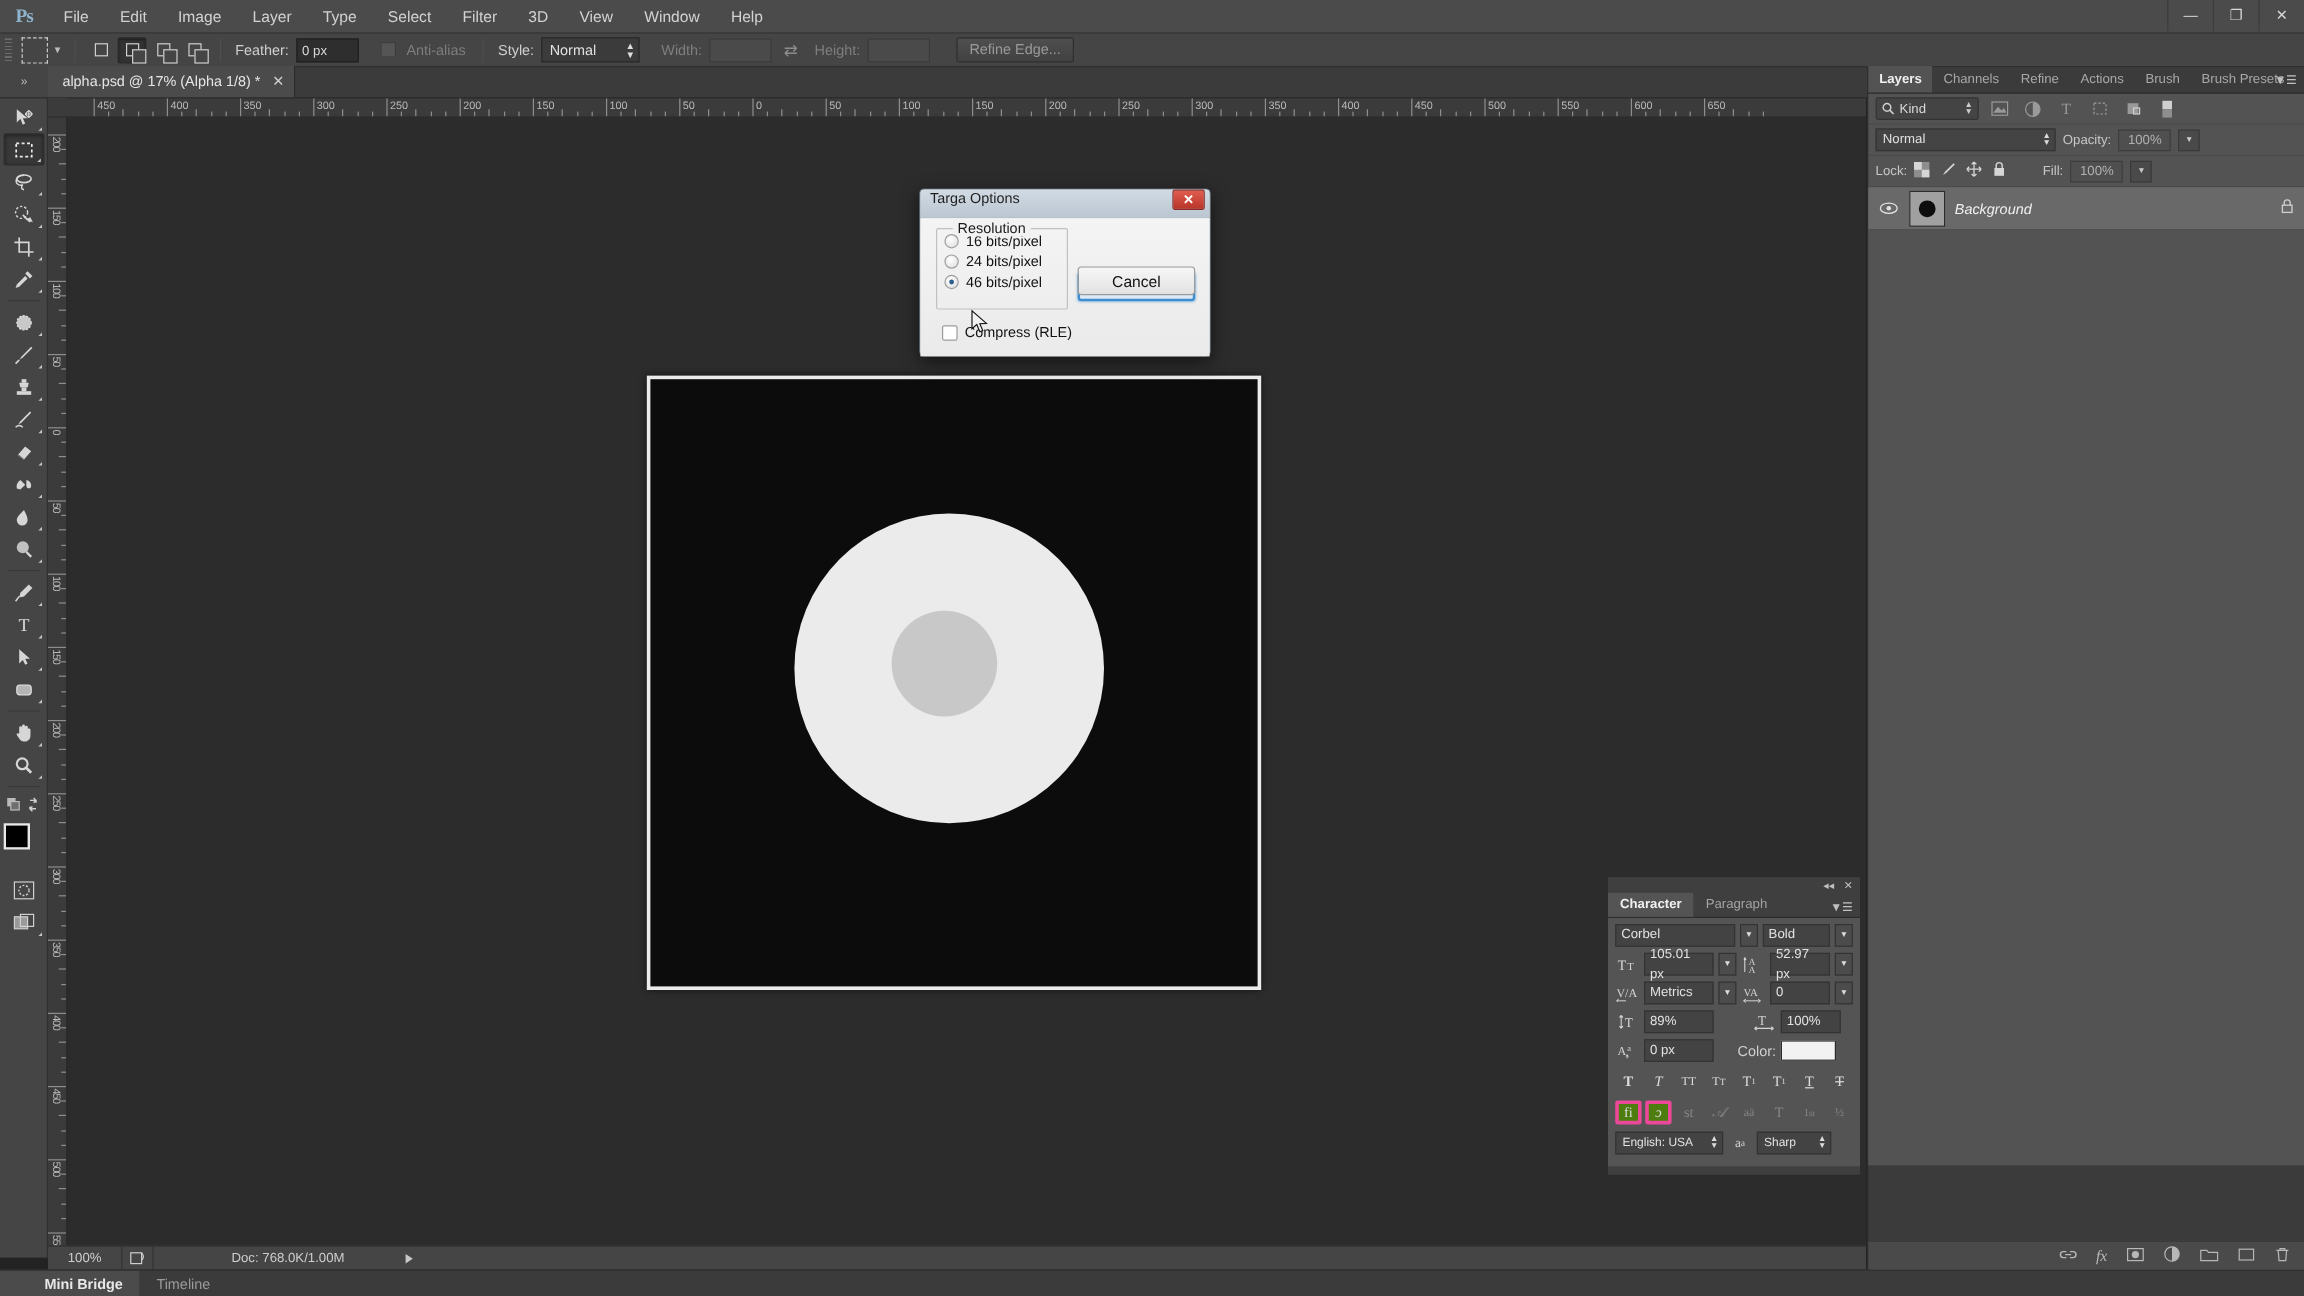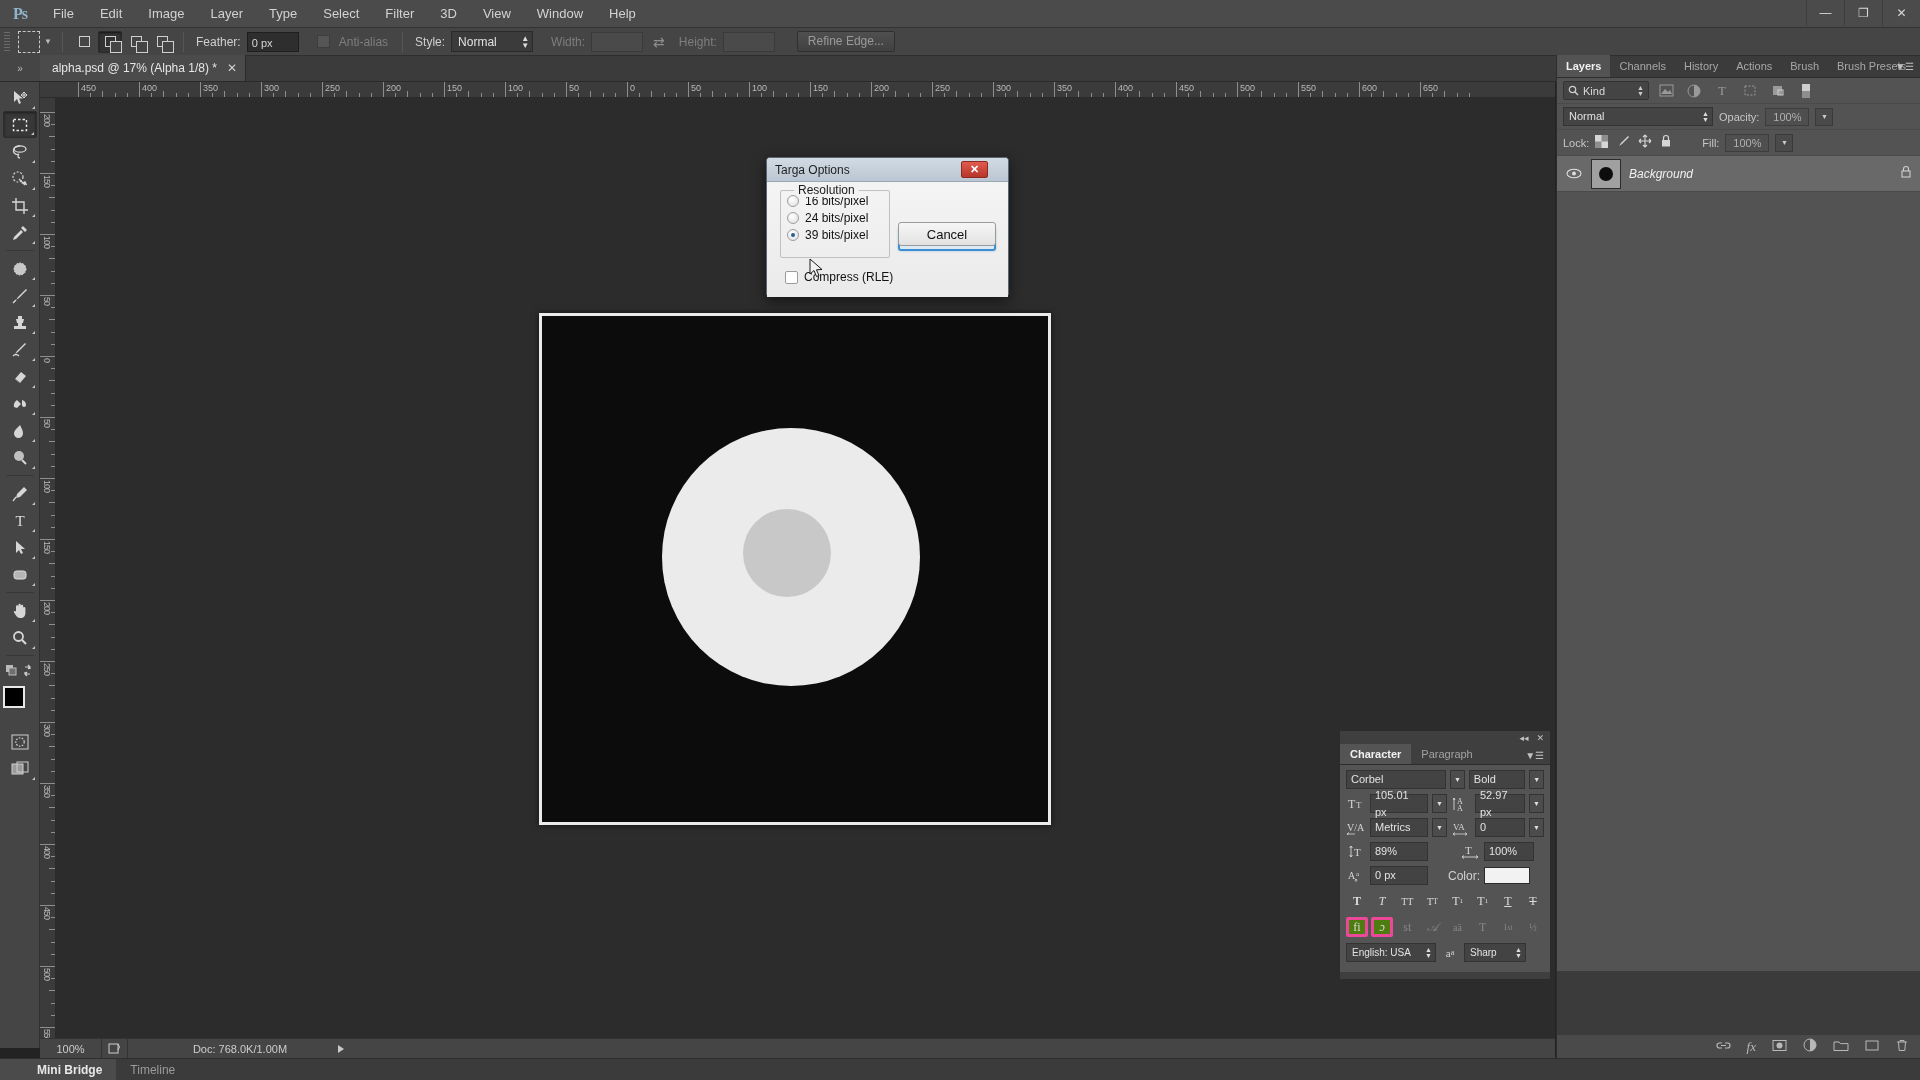--- a/index.html
+++ b/index.html
@@ -279,21 +279,21 @@
   .dialog {
     position: absolute; left: 766px; top: 157px; width: 243px; height: 140px;
     background: #f0f0f0; border: 1px solid #5a6772; border-radius: 4px;
     box-shadow: 0 4px 14px rgba(0,0,0,.55);
     font-family: "Liberation Sans", sans-serif;
   }
   .dlg-title {
     height: 24px; background: linear-gradient(#d2dbe4, #bac6d2);
     border-top-left-radius: 3px; border-top-right-radius: 3px;
     border-bottom: 1px solid #9aa7b4;
-    display: flex; align-items: center; padding: 0 20px 0 8px;
+    display: flex; align-items: flex-start; padding: 0 4px 0 8px;
     font-size: 12px; color: #1e1e1e;
   }
   .dlg-close {
     margin-left: auto; width: 27px; height: 17px; border-radius: 2px;
     background: linear-gradient(#e05c4e, #b8352a); border: 1px solid #8d2b22;
     color: #fff; font-size: 11px; display:flex; align-items:center; justify-content:center;
     font-weight: bold;
   }
   .dlg-body {
     position: relative; height: 115px; padding: 8px;
@@ -834,21 +834,21 @@
 
   <div class="bottomtabs">
     <div class="btab active">Mini Bridge</div>
     <div class="btab">Timeline</div>
   </div>
 
   <div class="rightdock">
     <div class="panel-tabs">
       <div class="ptab active">Layers</div>
       <div class="ptab">Channels</div>
-      <div class="ptab">History</div>
+      <div class="ptab">Refine</div>
       <div class="ptab">Actions</div>
       <div class="ptab">Brush</div>
       <div class="ptab">Brush Presets</div>
       <div class="panel-menu">▼☰</div>
     </div>
     <div class="panel-body">
 
       <div class="lp-row">
         <div class="kind-box">
           <svg width="11" height="11" viewBox="0 0 11 11">
@@ -1128,21 +1128,21 @@
         <div class="radio-row">
           <span class="radio"></span>
           <span class="radio-label">16 bits/pixel</span>
         </div>
         <div class="radio-row">
           <span class="radio"></span>
           <span class="radio-label">24 bits/pixel</span>
         </div>
         <div class="radio-row">
           <span class="radio checked"></span>
-          <span class="radio-label">39 bits/pixel</span>
+          <span class="radio-label">46 bits/pixel</span>
         </div>
       </div>
 
       <div class="chk-row">
         <span class="chkbox"></span>
         <span class="radio-label">Compress (RLE)</span>
       </div>
 
       <div class="dlg-btn primary" id="btn-ok">OK</div>
       <div class="dlg-btn" id="btn-cancel">Cancel</div>

